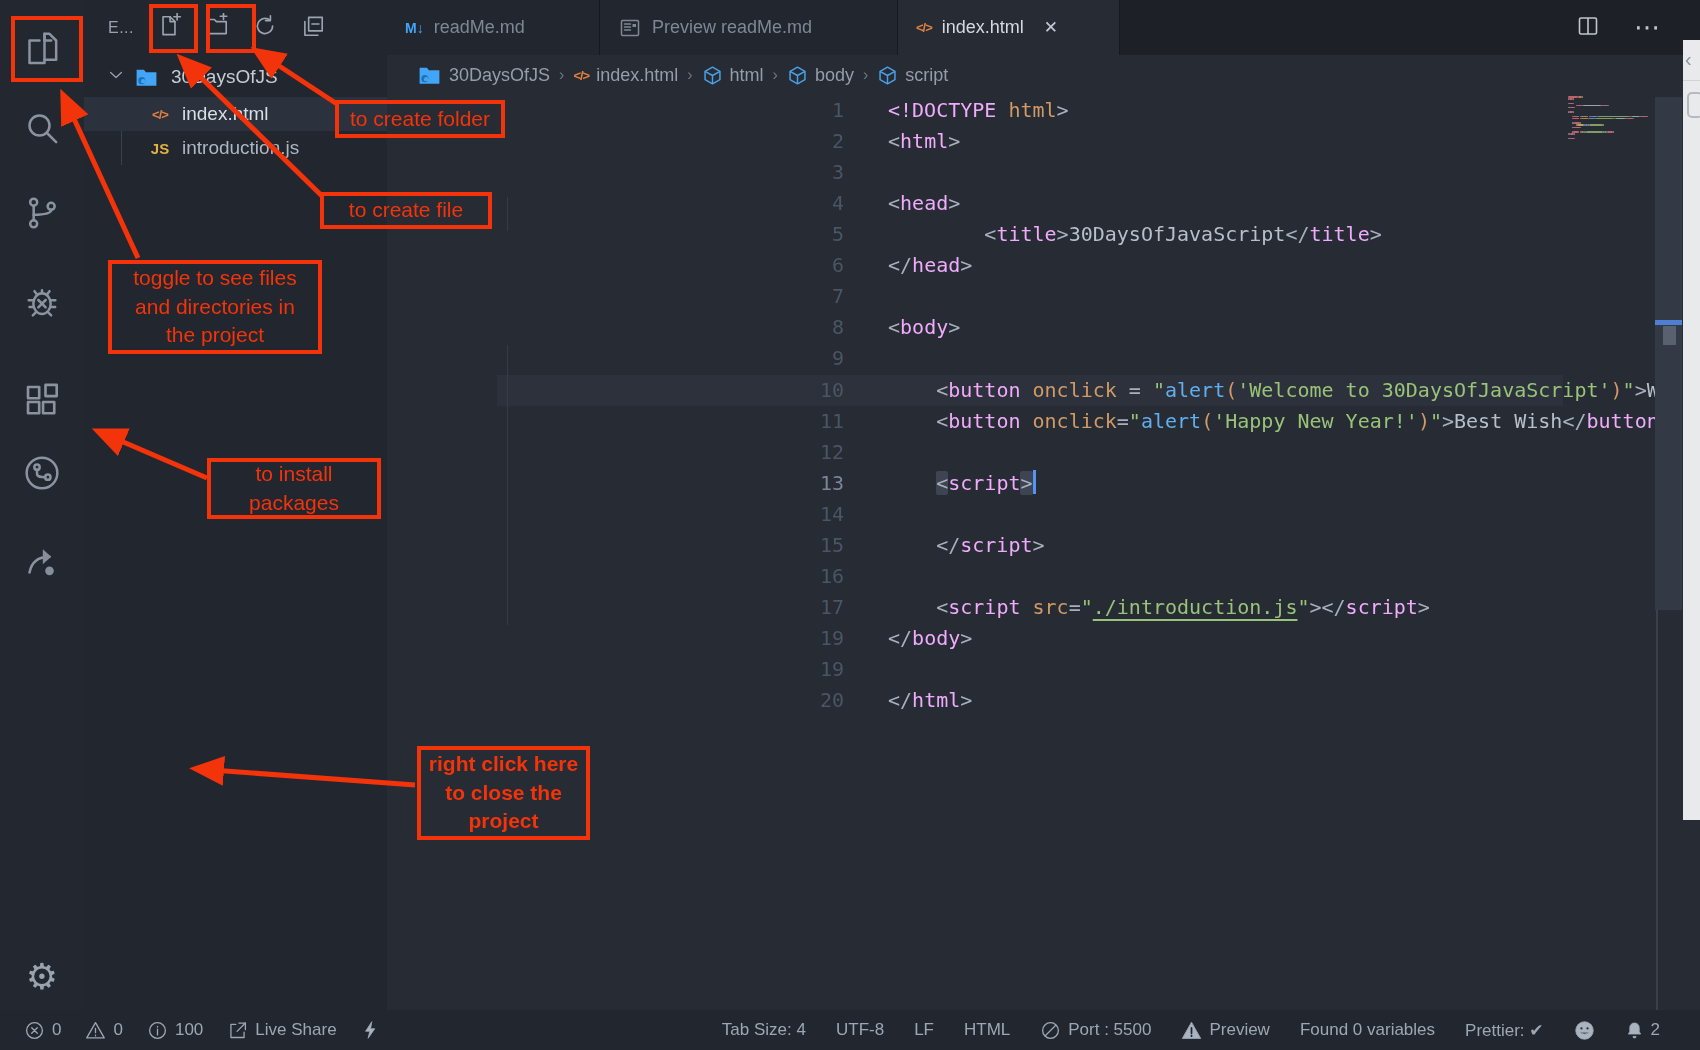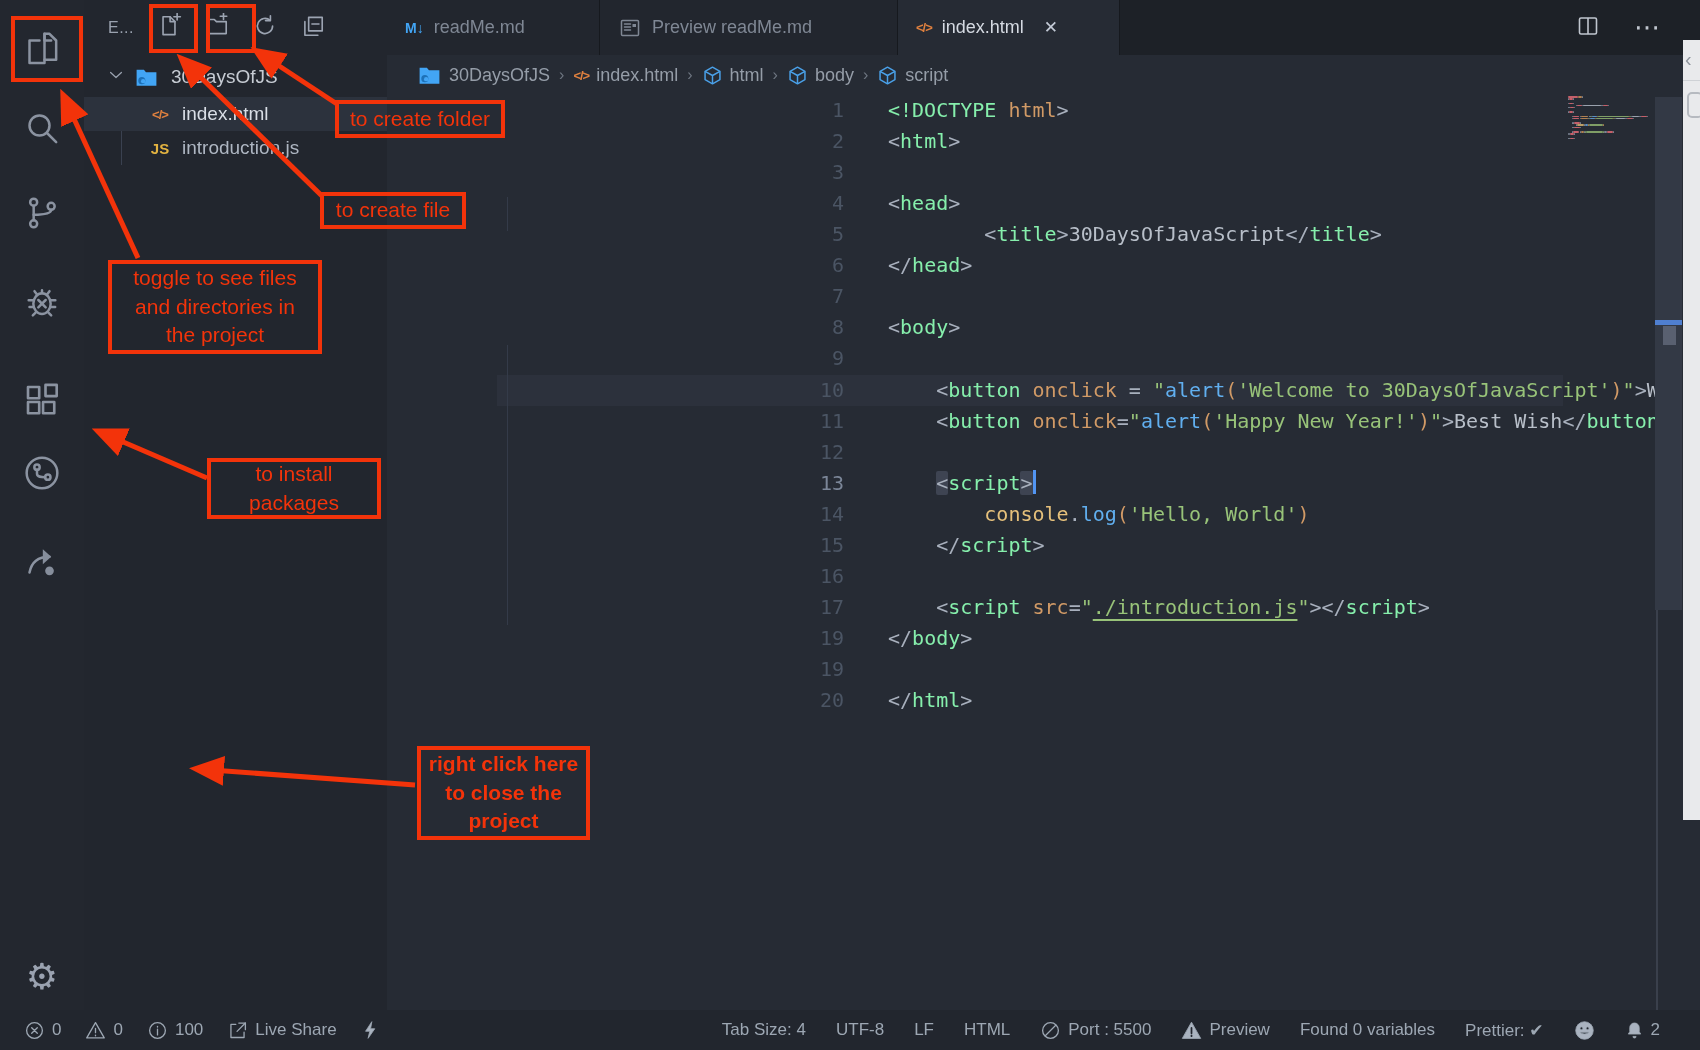--- a/index.html
+++ b/index.html
@@ -55,21 +55,21 @@
   
   #code-area { position:absolute; left:387px; top:95px; width:1313px; height:915px; }
   .code-line { position:absolute; left:0; width:1313px; height:31px; }
   .gutter-num { position:absolute; left:0; width:70px; text-align:right; color:#4b5564;
                 font:20px "DejaVu Sans Mono", monospace; line-height:31px; }
   .gutter-num.active { color:#7b8698; }
   .code-text { position:absolute; left:114px; white-space:pre; font:20px "DejaVu Sans Mono", monospace;
                line-height:31px; }
   .cur-line-bg { position:absolute; left:110px; top:375px; width:1066px; height:31px; background:#2c313c; }
   .indent-guide { position:absolute; width:1px; background:#343b49; }
-  .sg-p { color:#a8b0bd; } .sg-t { color:#86efac; } .sg-a { color:#d19a66; }
+  .sg-p { color:#a8b0bd; } .sg-t { color:#f0abfc; } .sg-a { color:#d19a66; }
   .sg-s { color:#98c379; } .sg-f { color:#61afef; } .sg-o { color:#e5c07b; }
   .sg-x { color:#b8bfc9; } .sg-u { color:#98c379; text-decoration:underline; text-underline-offset:5px; }
   .sg-b { color:#a8b0bd; background:#3e4452; border-radius:2px; }
   .cursor { display:inline-block; width:3px; height:24px; background:#5295f2; vertical-align:-4px; }
 
   
   #minimap { position:absolute; left:1568px; top:96px; width:84px; }
   .mm-row { height:2.2px; display:flex; }
   .mm-bar { height:1.5px; border-radius:1px; }
   #scroll-track { position:absolute; left:1655px; top:97px; width:27px; height:513px; background:#333945; }
@@ -268,21 +268,20 @@
         <div class="code-line" style="top: 341.66px;">
           <span class="gutter-num">12</span>
           <span class="code-text"></span>
         </div>
         <div class="code-line" style="top: 372.72px;">
           <span class="gutter-num active">13</span>
           <span class="code-text"><span class="sg-p">    </span><span class="sg-b">&lt;</span><span class="sg-t">script</span><span class="sg-b">&gt;</span><span class="cursor"></span></span>
         </div>
         <div class="code-line" style="top: 403.78px;">
           <span class="gutter-num">14</span>
-          <span class="code-text"><span class="sg-p">        </span><span class="sg-o">console</span><span class="sg-p">.</span><span class="sg-f">log</span><span class="sg-a">(</span><span class="sg-s">'Hello, World'</span><span class="sg-a">)</span></span>
         </div>
         <div class="code-line" style="top: 434.84px;">
           <span class="gutter-num">15</span>
           <span class="code-text"><span class="sg-p">    &lt;/</span><span class="sg-t">script</span><span class="sg-p">&gt;</span></span>
         </div>
         <div class="code-line" style="top: 465.9px;">
           <span class="gutter-num">16</span>
           <span class="code-text"></span>
         </div>
         <div class="code-line" style="top: 496.96px;">
@@ -638,21 +637,21 @@
       </div>
   </div>
 
   <div id="annotations">
       <div class="anno-box" style="left: 11px; top: 16px; width: 72px; height: 66px;"></div>
       <div class="anno-box" style="left: 149px; top: 4px; width: 49px; height: 49px;"></div>
       <div class="anno-box" style="left: 206px; top: 4px; width: 50px; height: 49px;"></div>
       <div class="anno-box" style="left: 335px; top: 100px; width: 170px; height: 38px;">
         <span style="padding: 2px 6px;">to create folder</span>
       </div>
-      <div class="anno-box" style="left: 320px; top: 192px; width: 146px; height: 37px;">
+      <div class="anno-box" style="left: 320px; top: 192px; width: 172px; height: 37px;">
         <span style="padding: 2px 6px;">to create file</span>
       </div>
       <div class="anno-box" style="left: 108px; top: 260px; width: 214px; height: 94px;">
         <span style="padding: 2px 6px;">toggle to see files and directories in the project</span>
       </div>
       <div class="anno-box" style="left: 207px; top: 458px; width: 174px; height: 61px;">
         <span style="padding: 2px 6px;">to install packages</span>
       </div>
       <div class="anno-box" style="left: 417px; top: 746px; width: 173px; height: 94px;">
         <span style="padding: 2px 6px; font-weight: bold;">right click here to close the project</span>

